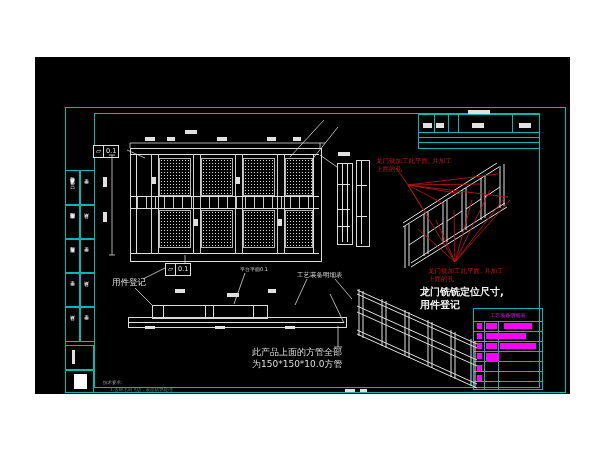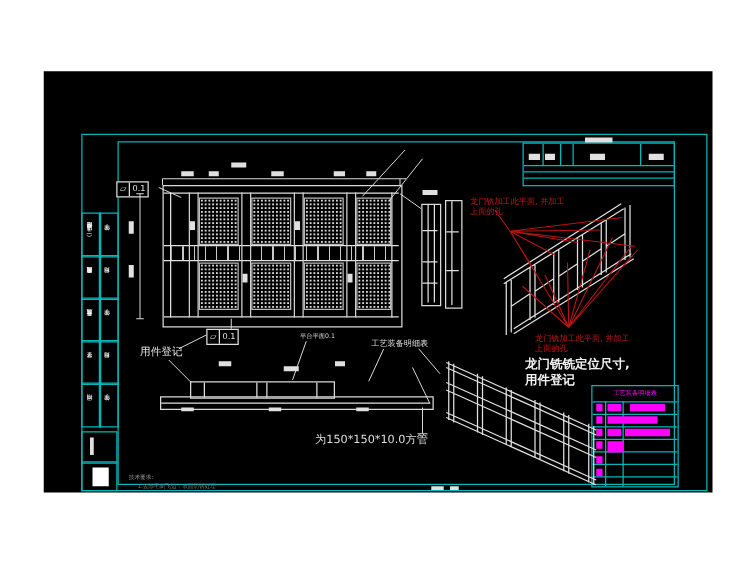--- a/index.html
+++ b/index.html
@@ -228,20 +228,21 @@
     <div class="txt red" style="left:393px;top:210px;font-size:6.5px;line-height:8px;">
       <div>龙门铣加工此平面, 并加工</div>
       <div>上面的孔</div>
     </div>
 
     <div class="txt" style="left:385px;top:228px;font-size:10px;font-weight:bold;line-height:13px;color:#f2f2f2;">
       <div>龙门铣铣定位尺寸,</div>
       <div>用件登记</div>
     </div>
     <div class="txt" style="left:217px;top:289px;font-size:9px;line-height:12px;color:#dddddd;">
+      <div>此产品上面的方管全部</div>
       <div>为150*150*10.0方管</div>
     </div>
     <div class="txt" style="left:77px;top:220px;font-size:8.5px;color:#e8e8e8;">用件登记</div>
     <div class="txt" style="left:205px;top:209px;font-size:5px;color:#dddddd;">平台平面0.1</div>
     <div class="txt" style="left:262px;top:215px;font-size:6.5px;color:#dddddd;">工艺装备明细表</div>
 
     <div class="txt" style="left:68px;top:323px;font-size:4.5px;color:#9a9a9a;">技术要求:</div>
     <div class="txt" style="left:75px;top:330px;font-size:4.5px;color:#787878;">1.去除毛刺飞边，表面防锈处理</div>
 
   </div>

